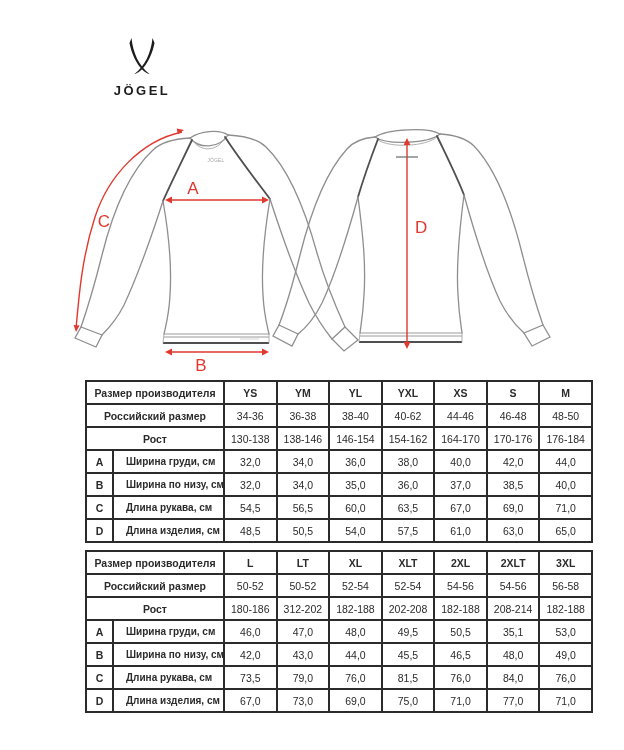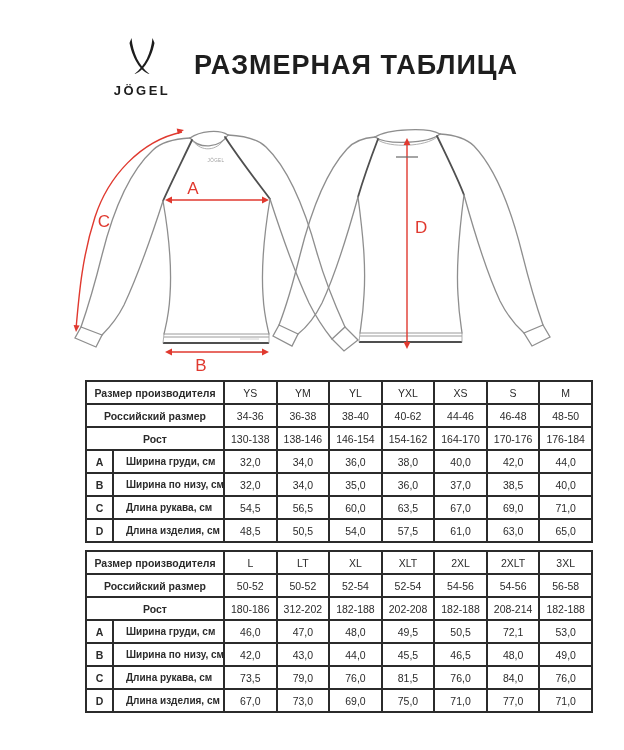--- a/index.html
+++ b/index.html
@@ -34,38 +34,37 @@
     font-size:10.5px; color:#2b2b2b; background:#fff;
   }
   .size-table.first  { top:380px; }
   .size-table.second { top:550px; }
   .size-table th, .size-table td {
     border:2px solid #2b2b2b; height:21px; padding:0 2px;
     text-align:center; vertical-align:middle; font-weight:400;
     overflow:hidden; white-space:nowrap;
   }
   .size-table .meta-label    { font-weight:700; font-size:10.5px; }
-  .size-table .size-code     { font-weight:400; }
+  .size-table .size-code     { font-weight:700; }
   .size-table .letter-cell   { font-weight:700; }
   .size-table .measure-label { font-weight:700; text-align:left; padding-left:12px; font-size:10px; }
 </style>
 </head>
 <body>
 
 <div class="page">
 
   <div class="brand">
     <svg width="32" height="42" viewBox="0 0 32 42">
       <path d="M5.5,0 C7,15 13,28 23.5,36 C17,35 7,23 3.5,5 Z" fill="#1d1d1d"></path>
       <path d="M26.5,0 C25,15 19,28 8.5,36 C15,35 25,23 28.5,5 Z" fill="#1d1d1d"></path>
     </svg>
     <div class="wordmark">JÖGEL</div>
   </div>
 
-  <div class="page-title">РАЗМЕРНАЯ ТАБЛИЦА</div>
 
   <svg class="diagram" viewBox="0 0 624 260">
 
     <g>
 
       <path class="outline" d="M375,22 C388,14 428,12 440,19"></path>
       <path class="outline" d="M375,22 C386,30 428,29 440,19"></path>
       <path class="outline-thin" d="M378,25 C389,33 426,32 437,22"></path>
 
       <path class="seam" d="M378,24 C370,45 363,65 358,82"></path>
@@ -283,21 +282,21 @@
           <td>182-188</td>
         </tr>
         <tr>
           <th class="letter-cell">A</th>
           <th class="measure-label">Ширина груди, см</th>
           <td>46,0</td>
           <td>47,0</td>
           <td>48,0</td>
           <td>49,5</td>
           <td>50,5</td>
-          <td>72,1</td>
+          <td>35,1</td>
           <td>53,0</td>
         </tr>
         <tr>
           <th class="letter-cell">B</th>
           <th class="measure-label">Ширина по низу, см</th>
           <td>42,0</td>
           <td>43,0</td>
           <td>44,0</td>
           <td>45,5</td>
           <td>46,5</td>

